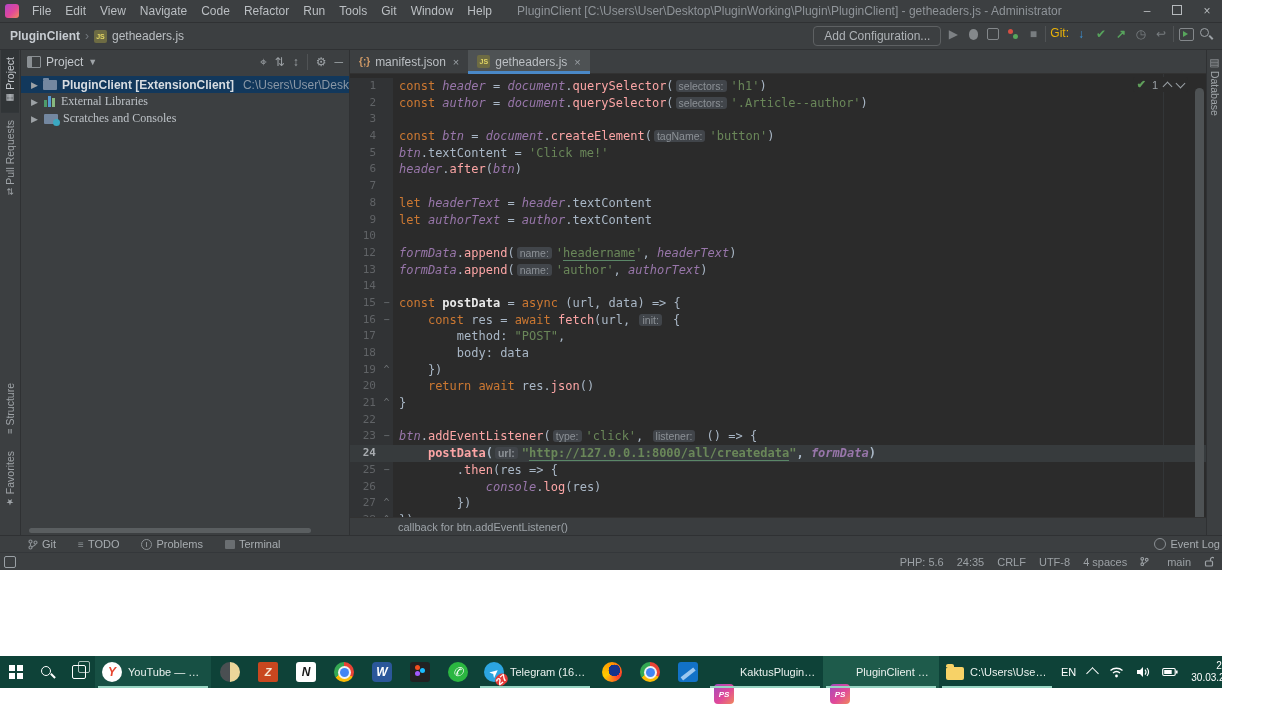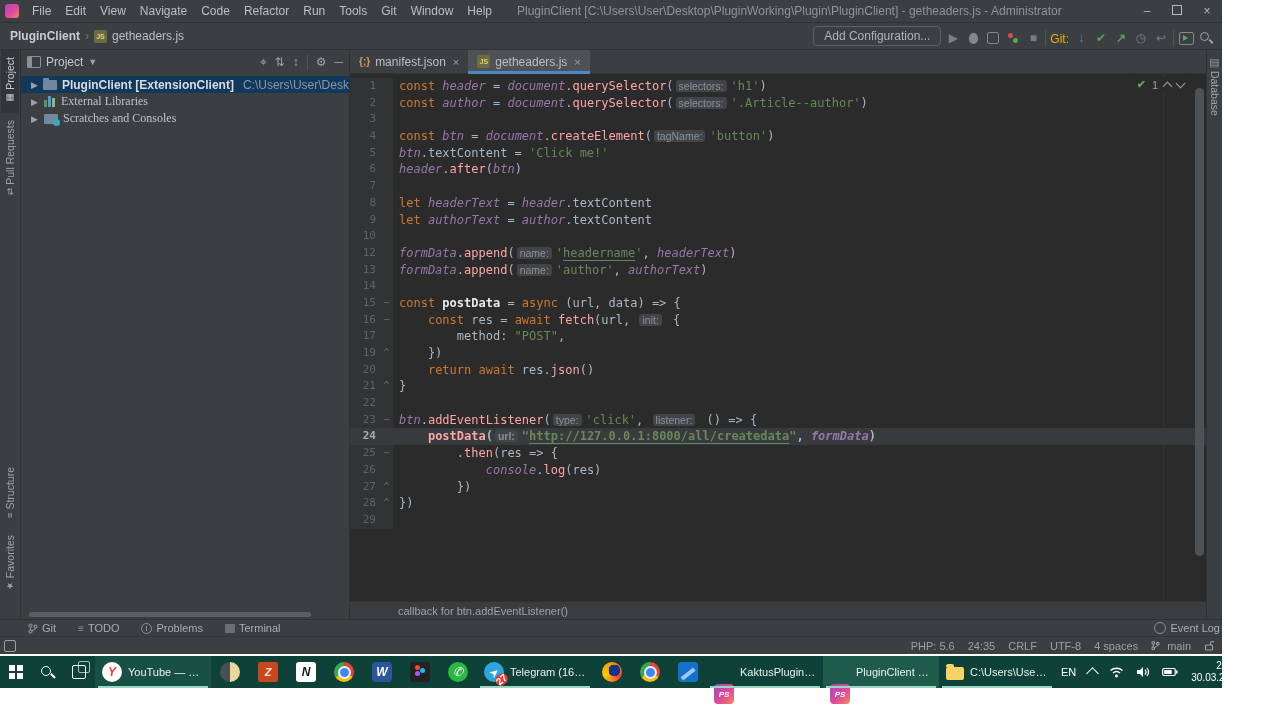--- a/index.html
+++ b/index.html
@@ -1,39 +1,39 @@
 <!DOCTYPE html>
 <html><head>
 <meta charset="utf-8">
 <style>
   html,body{margin:0;padding:0;}
   body{width:1280px;height:708px;background:#ffffff;position:relative;overflow:hidden;
        font-family:"Liberation Sans",sans-serif;-webkit-font-smoothing:antialiased;}
   .screen{position:absolute;left:0;top:0;width:1222px;height:688px;}
 
   
-  .ide{position:absolute;left:0;top:0;width:1222px;height:654px;background:#3c3f41;color:#bbbfc3;
+  .ide{position:absolute;left:0;top:0;width:1222px;height:570px;background:#3c3f41;color:#bbbfc3;
        display:flex;flex-direction:column;font-size:12px;}
   .titlebar{height:22px;display:flex;align-items:center;background:#3c3f41;border-bottom:1px solid #2f3133;flex:0 0 auto;}
   .app-logo{width:14px;height:14px;margin:0 6px 0 5px;border-radius:3px;
        background:linear-gradient(135deg,#b345c9 0%,#e0489a 55%,#f0885c 100%);flex:0 0 auto;}
   .menubar{display:flex;align-items:center;height:100%;}
   .menu-item{padding:0 7px;line-height:22px;color:#bbbfc3;cursor:default;}
   .win-title{color:#8f9499;margin-left:18px;white-space:nowrap;overflow:hidden;flex:1;}
   .winctl{display:flex;align-items:center;height:100%;flex:0 0 auto;}
   .winctl span{width:30px;text-align:center;color:#b6babd;font-size:12px;line-height:22px;}
   .maxbox{display:inline-block;width:8px;height:8px;border:1px solid #b6babd;}
 
   .navbar{height:26px;display:flex;align-items:center;border-bottom:1px solid #2f3133;padding:0 8px 0 10px;flex:0 0 auto;}
   .crumbs{display:flex;align-items:center;gap:5px;}
   .crumb-proj{font-weight:bold;color:#c7ccd1;}
   .crumb-sep{color:#73787d;}
   .ic-jsfile{width:13px;height:13px;border-radius:2px;background:#6d6b43;color:#e3d665;font-size:7px;font-weight:bold;
        display:inline-flex;align-items:center;justify-content:center;}
-  .nav-right{margin-left:auto;display:flex;align-items:flex-end;gap:4px;}
+  .nav-right{margin-left:auto;display:flex;align-items:flex-start;gap:4px;}
   .addcfg{border:1px solid #5e6163;border-radius:4px;padding:2px 10px;color:#aeb2b6;font-size:12px;}
   .tbi{display:inline-flex;align-items:center;justify-content:center;width:16px;height:16px;font-size:12px;color:#787d80;}
   .tbi.play{color:#7d8184;}
   .ic-bug{width:9px;height:11px;border-radius:50%/45%;background:#84888b;}
   .ic-cov{width:10px;height:10px;border:1px solid #84888b;border-radius:2px;}
   .ic-prof{position:relative;width:10px;height:12px;}
   .ic-prof i{position:absolute;width:5px;height:5px;border-radius:50%;}
   .ic-prof i:nth-child(1){background:#d64f43;left:0;top:1px;}
   .ic-prof i:nth-child(2){background:#58a75c;right:0;bottom:1px;}
   .gitlabel{color:#eab308;}
@@ -129,21 +129,21 @@
   .ic-todo{color:#8a8f93;font-size:10px;}
   .ic-prob{width:9px;height:9px;border:1px solid #8a8f93;border-radius:50%;display:inline-block;position:relative;}
   .ic-prob::after{content:"";position:absolute;left:3.5px;top:2px;width:1.5px;height:5px;background:#8a8f93;}
   .ic-term{width:10px;height:9px;background:#6a6e71;border-radius:1px;}
   .eventlog{margin-left:auto;display:flex;align-items:center;gap:5px;padding-right:2px;}
   .ic-bubble{width:10px;height:10px;border:1.3px solid #8a8f93;border-radius:50%;}
   .statusrow{height:17px;background:#3c3f41;border-top:1px solid #34373a;display:flex;align-items:center;
        padding:0 8px 0 4px;font-size:11px;color:#9ca1a5;flex:0 0 auto;}
   .ic-switcher{width:10px;height:10px;border:1.4px solid #9aa0a5;border-radius:2px;}
   .status-right{margin-left:auto;display:flex;align-items:center;gap:13px;}
-  .branch{display:flex;align-items:center;gap:7px;}
+  .branch{display:flex;align-items:center;gap:18px;}
 
   
   .taskbar{position:absolute;left:0;top:656px;width:1222px;height:32px;background:#0e4238;display:flex;align-items:stretch;color:#fff;}
   .tb-item{display:flex;align-items:center;justify-content:center;padding:0 9px;position:relative;flex:0 0 auto;}
   .tb-item.app{width:102px;justify-content:flex-start;gap:6px;padding:0 7px;}
   .tb-item.running::after{content:"";position:absolute;left:3px;right:3px;bottom:0;height:2px;background:#98d5c3;}
   .tb-item.focused{background:#1e5b4b;}
   .tb-item.hl{background:#175044;}
   .tb-label{font-size:11px;color:#eaf1ee;white-space:nowrap;overflow:hidden;text-overflow:ellipsis;flex:1;}
   .appic{width:20px;height:20px;border-radius:4px;display:flex;align-items:center;justify-content:center;
@@ -326,20 +326,21 @@
               <div class="crow"><span class="gut"><span class="ln">7</span><span class="fold"></span></span><span class="ctext"></span></div>
               <div class="crow"><span class="gut"><span class="ln">8</span><span class="fold"></span></span><span class="ctext"><span class="tok-kw">let </span><span class="tok-gv">headerText</span><span class="tok-pl"> = </span><span class="tok-gv">header</span><span class="tok-pl">.textContent</span></span></div>
               <div class="crow"><span class="gut"><span class="ln">9</span><span class="fold"></span></span><span class="ctext"><span class="tok-kw">let </span><span class="tok-gv">authorText</span><span class="tok-pl"> = </span><span class="tok-gv">author</span><span class="tok-pl">.textContent</span></span></div>
               <div class="crow"><span class="gut"><span class="ln">10</span><span class="fold"></span></span><span class="ctext"></span></div>
               <div class="crow"><span class="gut"><span class="ln">12</span><span class="fold"></span></span><span class="ctext"><span class="tok-gv">formData</span><span class="tok-pl">.</span><span class="tok-fn">append</span><span class="tok-pl">(</span><span class="tok-hint">name:</span><span class="tok-str">'</span><span class="tok-stru">headername</span><span class="tok-str">'</span><span class="tok-pl">, </span><span class="tok-gv">headerText</span><span class="tok-pl">)</span></span></div>
               <div class="crow"><span class="gut"><span class="ln">13</span><span class="fold"></span></span><span class="ctext"><span class="tok-gv">formData</span><span class="tok-pl">.</span><span class="tok-fn">append</span><span class="tok-pl">(</span><span class="tok-hint">name:</span><span class="tok-str">'author'</span><span class="tok-pl">, </span><span class="tok-gv">authorText</span><span class="tok-pl">)</span></span></div>
               <div class="crow"><span class="gut"><span class="ln">14</span><span class="fold"></span></span><span class="ctext"></span></div>
               <div class="crow"><span class="gut"><span class="ln">15</span><span class="fold">−</span></span><span class="ctext"><span class="tok-kw">const </span><span class="tok-fnd">postData</span><span class="tok-pl"> = </span><span class="tok-kw">async </span><span class="tok-pl">(url, data) =&gt; {</span></span></div>
               <div class="crow"><span class="gut"><span class="ln">16</span><span class="fold">−</span></span><span class="ctext"><span class="tok-pl">    </span><span class="tok-kw">const </span><span class="tok-pl">res = </span><span class="tok-kw">await </span><span class="tok-fn">fetch</span><span class="tok-pl">(url, </span><span class="tok-hint">init:</span><span class="tok-pl"> {</span></span></div>
               <div class="crow"><span class="gut"><span class="ln">17</span><span class="fold"></span></span><span class="ctext"><span class="tok-pl">        method: </span><span class="tok-str">"POST"</span><span class="tok-pl">,</span></span></div>
+              <div class="crow"><span class="gut"><span class="ln">18</span><span class="fold"></span></span><span class="ctext"><span class="tok-pl">        body: data</span></span></div>
               <div class="crow"><span class="gut"><span class="ln">19</span><span class="fold">^</span></span><span class="ctext"><span class="tok-pl">    })</span></span></div>
               <div class="crow"><span class="gut"><span class="ln">20</span><span class="fold"></span></span><span class="ctext"><span class="tok-pl">    </span><span class="tok-kw">return </span><span class="tok-kw">await </span><span class="tok-pl">res.</span><span class="tok-fn">json</span><span class="tok-pl">()</span></span></div>
               <div class="crow"><span class="gut"><span class="ln">21</span><span class="fold">^</span></span><span class="ctext"><span class="tok-pl">}</span></span></div>
               <div class="crow"><span class="gut"><span class="ln">22</span><span class="fold"></span></span><span class="ctext"></span></div>
               <div class="crow"><span class="gut"><span class="ln">23</span><span class="fold">−</span></span><span class="ctext"><span class="tok-gv">btn</span><span class="tok-pl">.</span><span class="tok-fn">addEventListener</span><span class="tok-pl">(</span><span class="tok-hint">type:</span><span class="tok-str">'click'</span><span class="tok-pl">, </span><span class="tok-hint">listener:</span><span class="tok-pl"> () =&gt; {</span></span></div>
               <div class="crow cur"><span class="gut"><span class="ln">24</span><span class="fold"></span></span><span class="ctext"><span class="tok-pl">    </span><span class="tok-fn">postData</span><span class="tok-pl">(</span><span class="tok-hint">url:</span><span class="tok-str">"</span><span class="tok-stru">http://127.0.0.1:8000/all/createdata</span><span class="tok-str">"</span><span class="tok-pl">, </span><span class="tok-gv">formData</span><span class="tok-pl">)</span></span></div>
               <div class="crow"><span class="gut"><span class="ln">25</span><span class="fold">−</span></span><span class="ctext"><span class="tok-pl">        .</span><span class="tok-fn">then</span><span class="tok-pl">(res =&gt; {</span></span></div>
               <div class="crow"><span class="gut"><span class="ln">26</span><span class="fold"></span></span><span class="ctext"><span class="tok-pl">            </span><span class="tok-gv">console</span><span class="tok-pl">.</span><span class="tok-fn">log</span><span class="tok-pl">(res)</span></span></div>
               <div class="crow"><span class="gut"><span class="ln">27</span><span class="fold">^</span></span><span class="ctext"><span class="tok-pl">        })</span></span></div>
               <div class="crow"><span class="gut"><span class="ln">28</span><span class="fold">^</span></span><span class="ctext"><span class="tok-pl">})</span></span></div>

